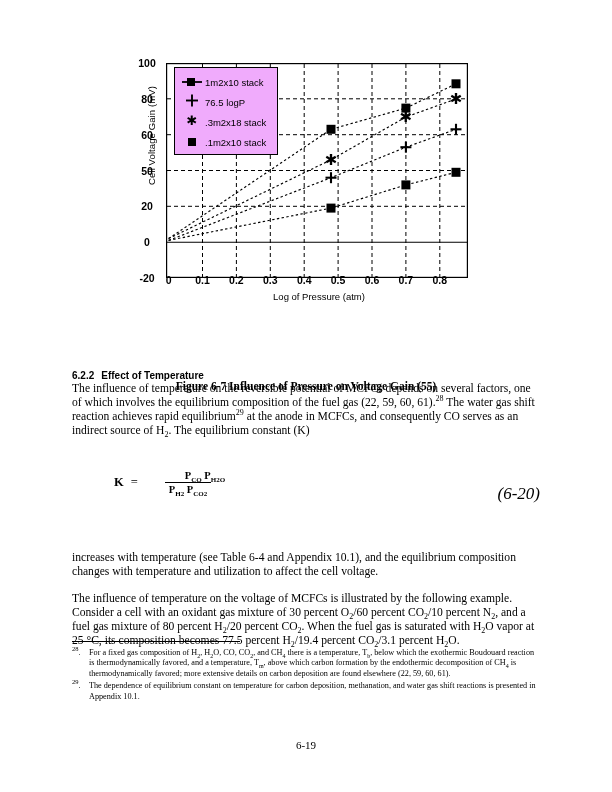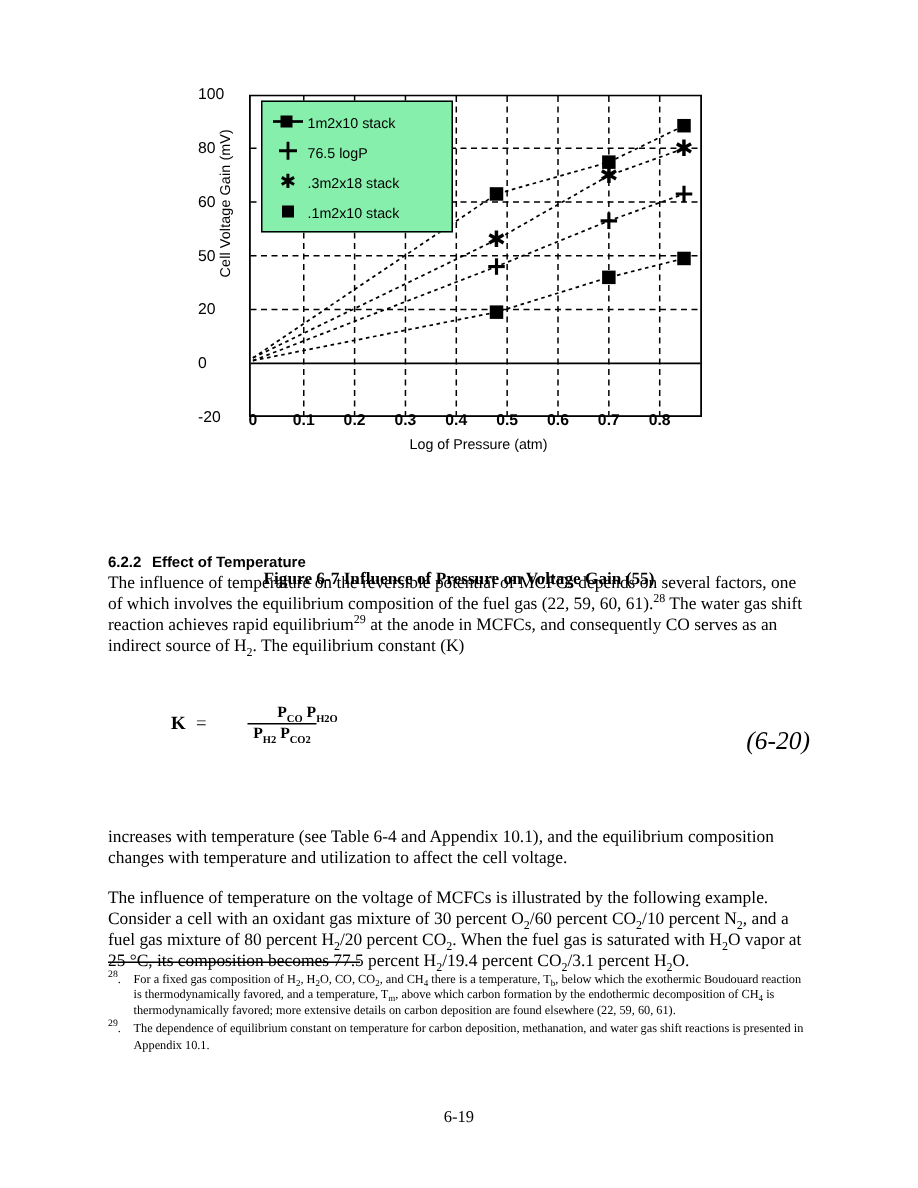--- a/index.html
+++ b/index.html
@@ -45,24 +45,24 @@
     font-size: 9.5px;
     transform: rotate(-90deg);
     transform-origin: center center;
     letter-spacing: 0.1px;
     white-space: nowrap;
   }
   .ytick {
     position: absolute;
     right: 0;
     width: 30px;
-    text-align: left;
+    text-align: center;
     font-family: "Liberation Sans", sans-serif;
     font-size: 10.5px;
-    font-weight: 400;
+    font-weight: 700;
     transform: translateY(-50%);
   }
   .ytick-col {
     position: absolute;
     left: 0;
     top: 0;
     width: 44px;
     height: 235px;
   }
   .xtick {
@@ -95,23 +95,23 @@
     position: absolute;
     left: 48px;
     top: 11px;
     width: 302px;
     height: 215px;
   }
   .legendbox {
     position: absolute;
     left: 8px;
     top: 4px;
-    width: 128px;
+    width: 104px;
     height: 88px;
-    background: #86efac;
+    background: #f0abfc;
     border: 1.2px solid #000000;
     box-sizing: border-box;
     padding: 4px 0 0 6px;
   }
   .legend-row {
     display: flex;
     align-items: center;
     height: 20px;
   }
   .legend-mark {

